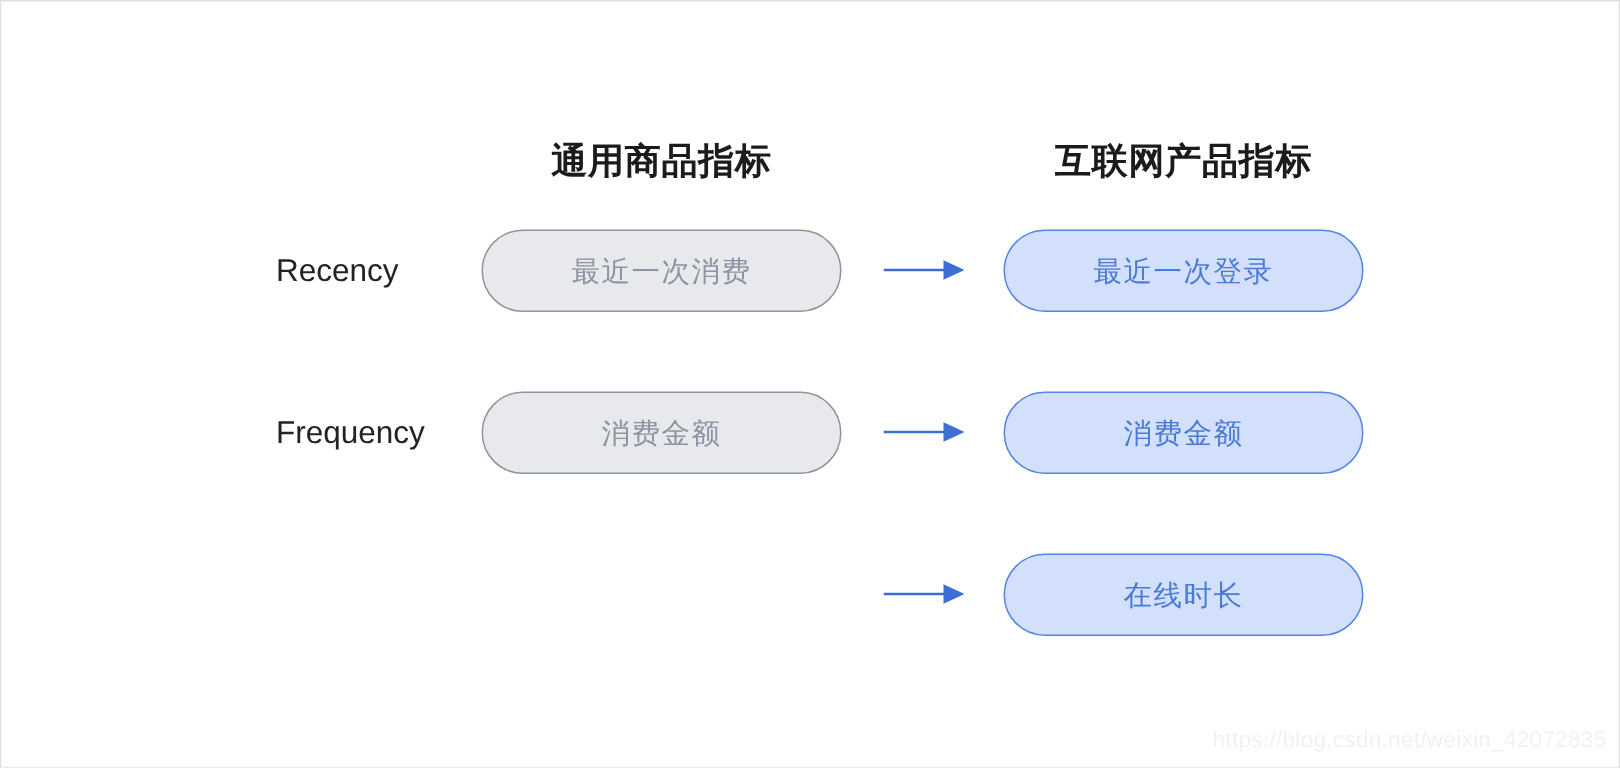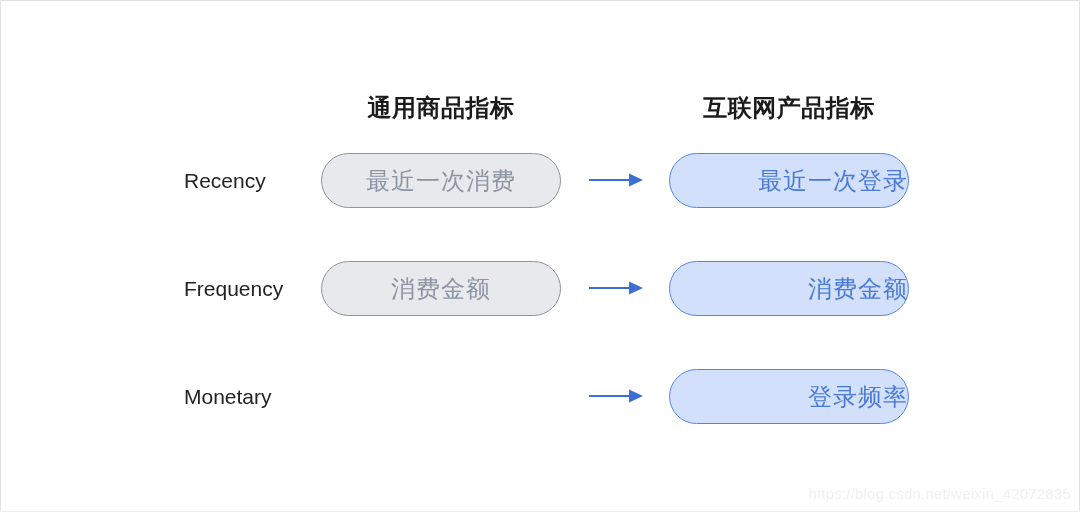--- a/index.html
+++ b/index.html
@@ -65,36 +65,35 @@
   .pill {
     position: absolute;
     top: 0;
     width: 240px;
     height: 55px;
     box-sizing: border-box;
     border-radius: 28px;
     display: flex;
     align-items: center;
     justify-content: center;
-    font-size: 24px;
+    font-size: 19px;
     letter-spacing: 1px;
     white-space: nowrap;
   }
   .pill-gray {
     left: 320px;
     background: #e7e9ec;
     border: 1.6px solid #8f949c;
     color: #8b94a2;
   }
   .pill-blue {
     left: 668px;
     background: #d2e0fb;
     border: 1.6px solid #5386e4;
     color: #4a7ad6;
-    justify-content: flex-end;
   }
 
   
   .arrow {
     position: absolute;
     left: 588px;
     top: 16px;
     width: 54px;
     height: 22px;
   }
@@ -145,27 +144,26 @@
         <line x1="0" y1="11" x2="42" y2="11" stroke="#3b6fd4" stroke-width="1.8"></line>
         <polygon points="40,4.5 54,11 40,17.5" fill="#3b6fd4"></polygon>
       </svg>
     </div>
     <div class="pill pill-blue">
       <span>消费金额</span>
     </div>
   </div>
 
   <div class="row row-3">
-    <div class="row-label">Monetary</div>
     <div class="arrow">
       <svg width="54" height="22" viewBox="0 0 54 22" xmlns="http://www.w3.org/2000/svg">
         <line x1="0" y1="11" x2="42" y2="11" stroke="#3b6fd4" stroke-width="1.8"></line>
         <polygon points="40,4.5 54,11 40,17.5" fill="#3b6fd4"></polygon>
       </svg>
     </div>
     <div class="pill pill-blue">
-      <span>登录频率</span>
+      <span>在线时长</span>
     </div>
   </div>
 
   <div id="watermark">https://blog.csdn.net/weixin_42072835</div>
 
 </div>
 
 </body></html>

